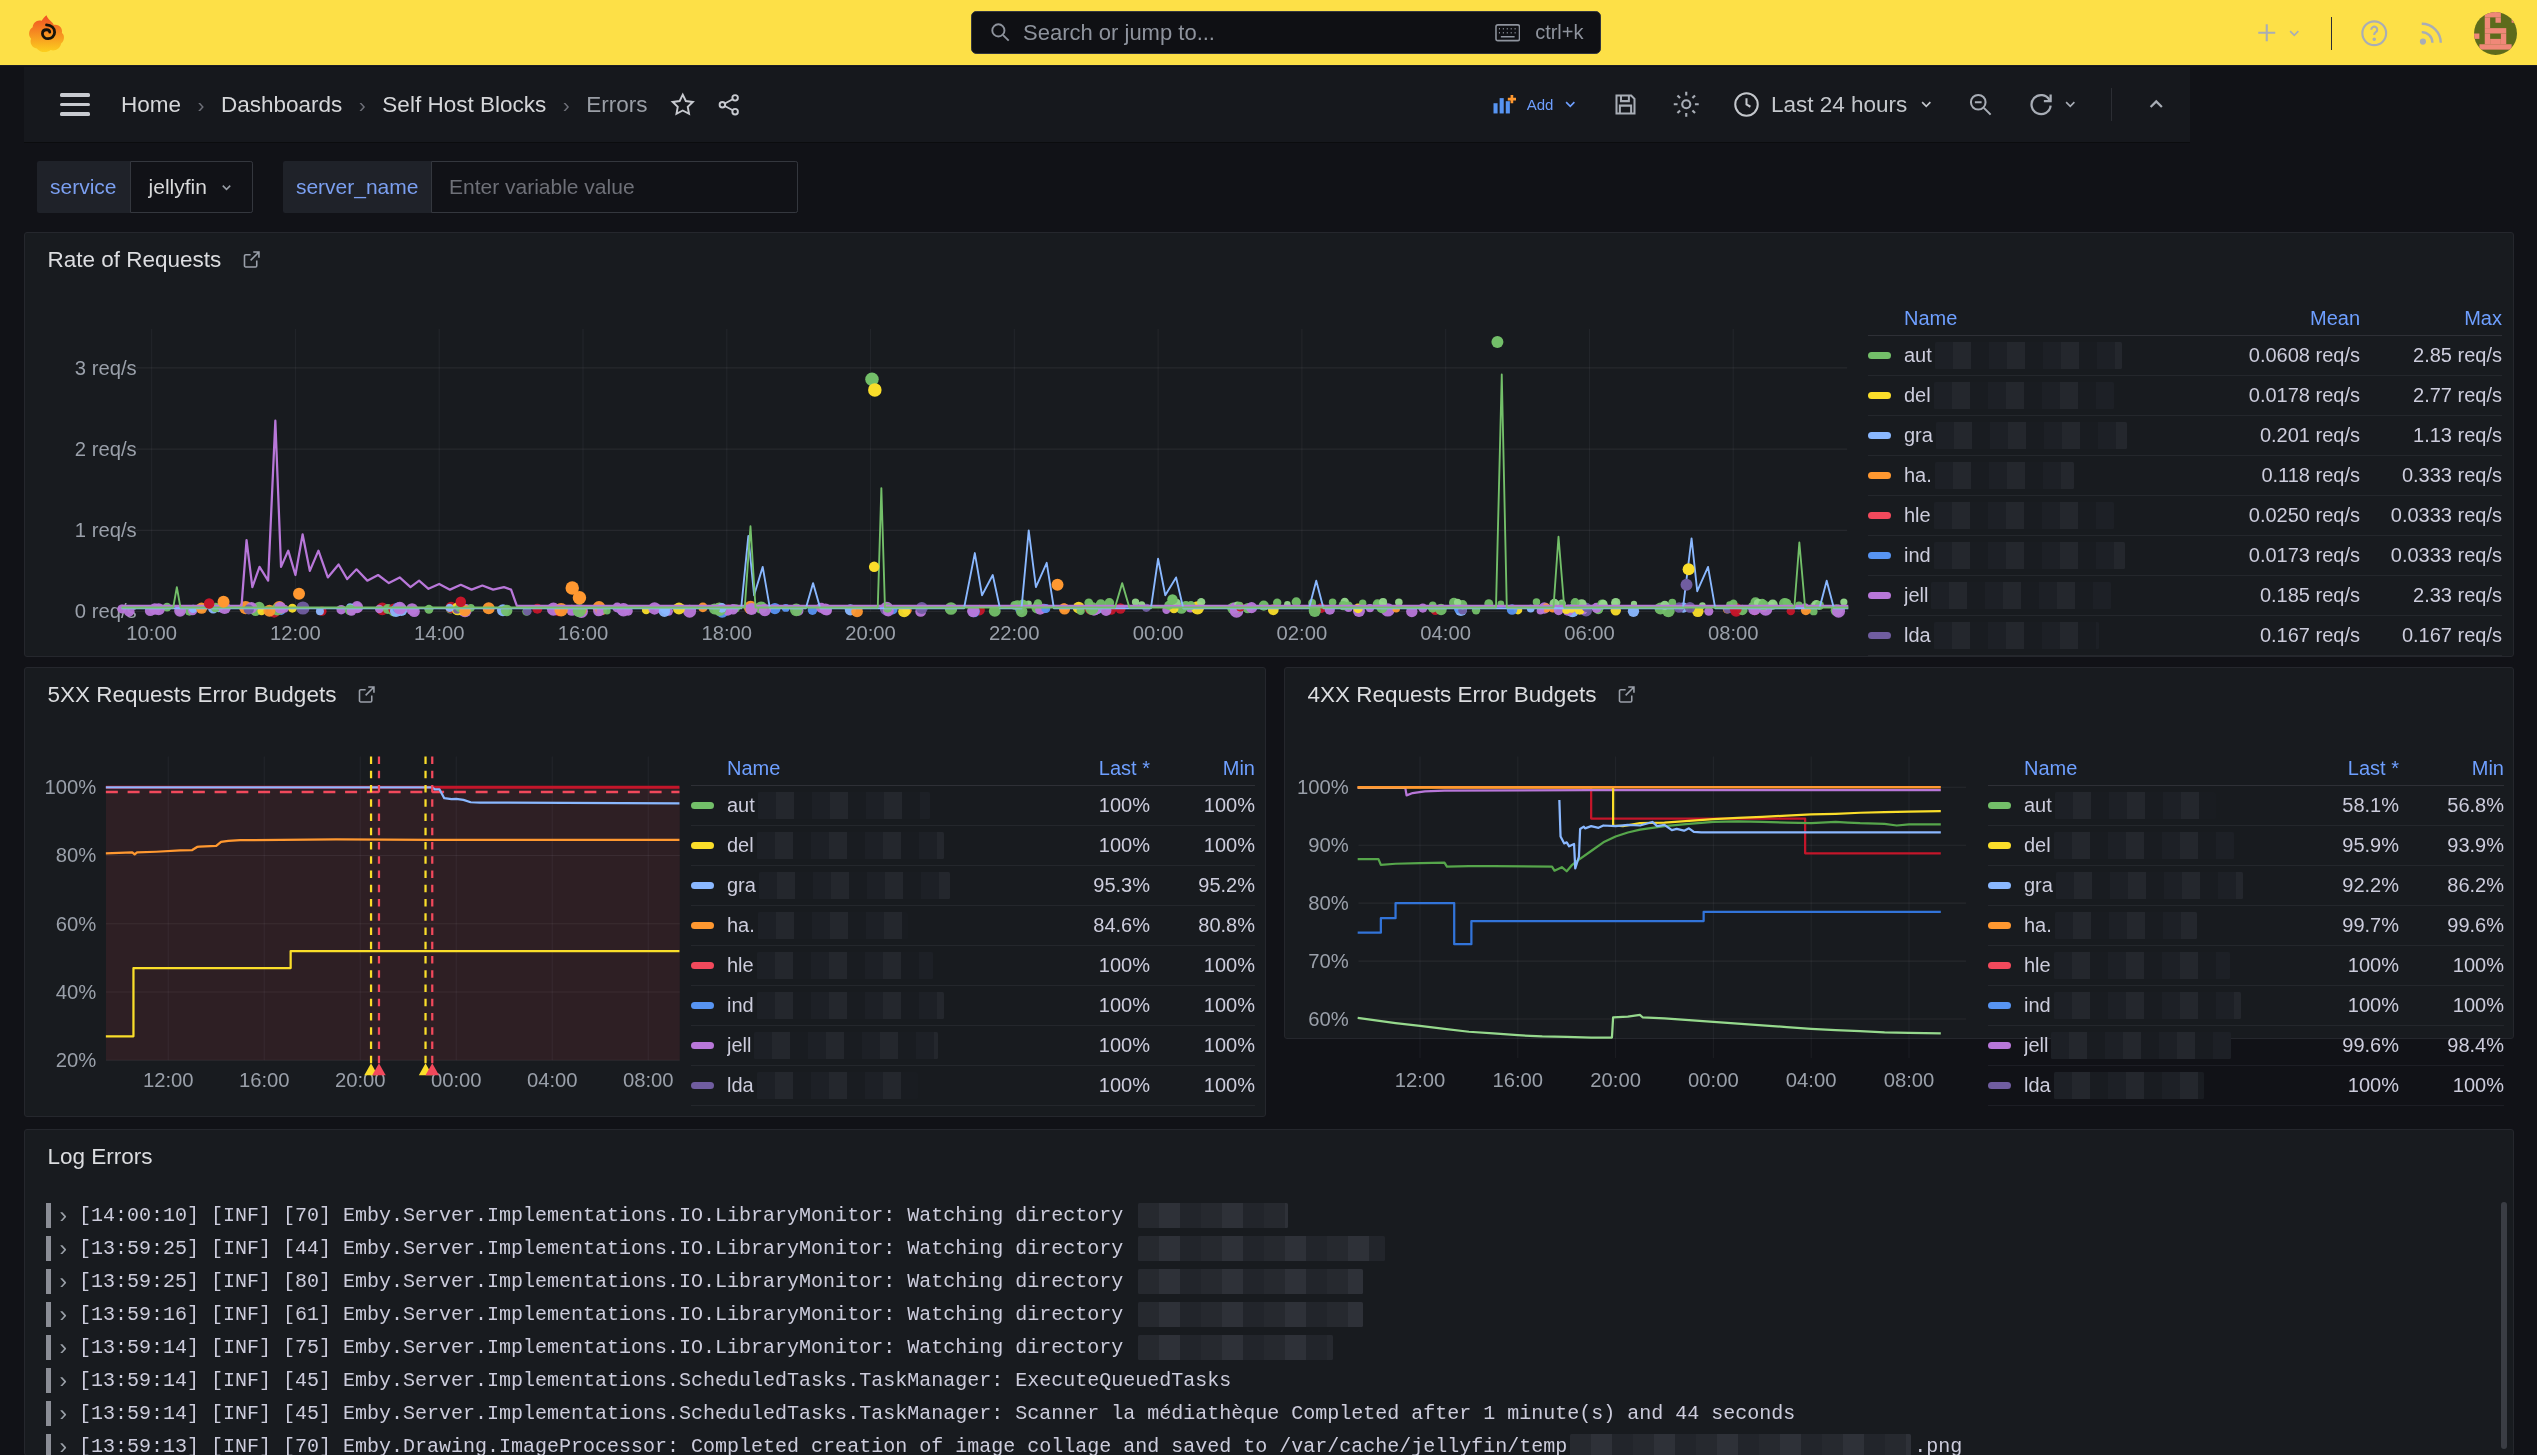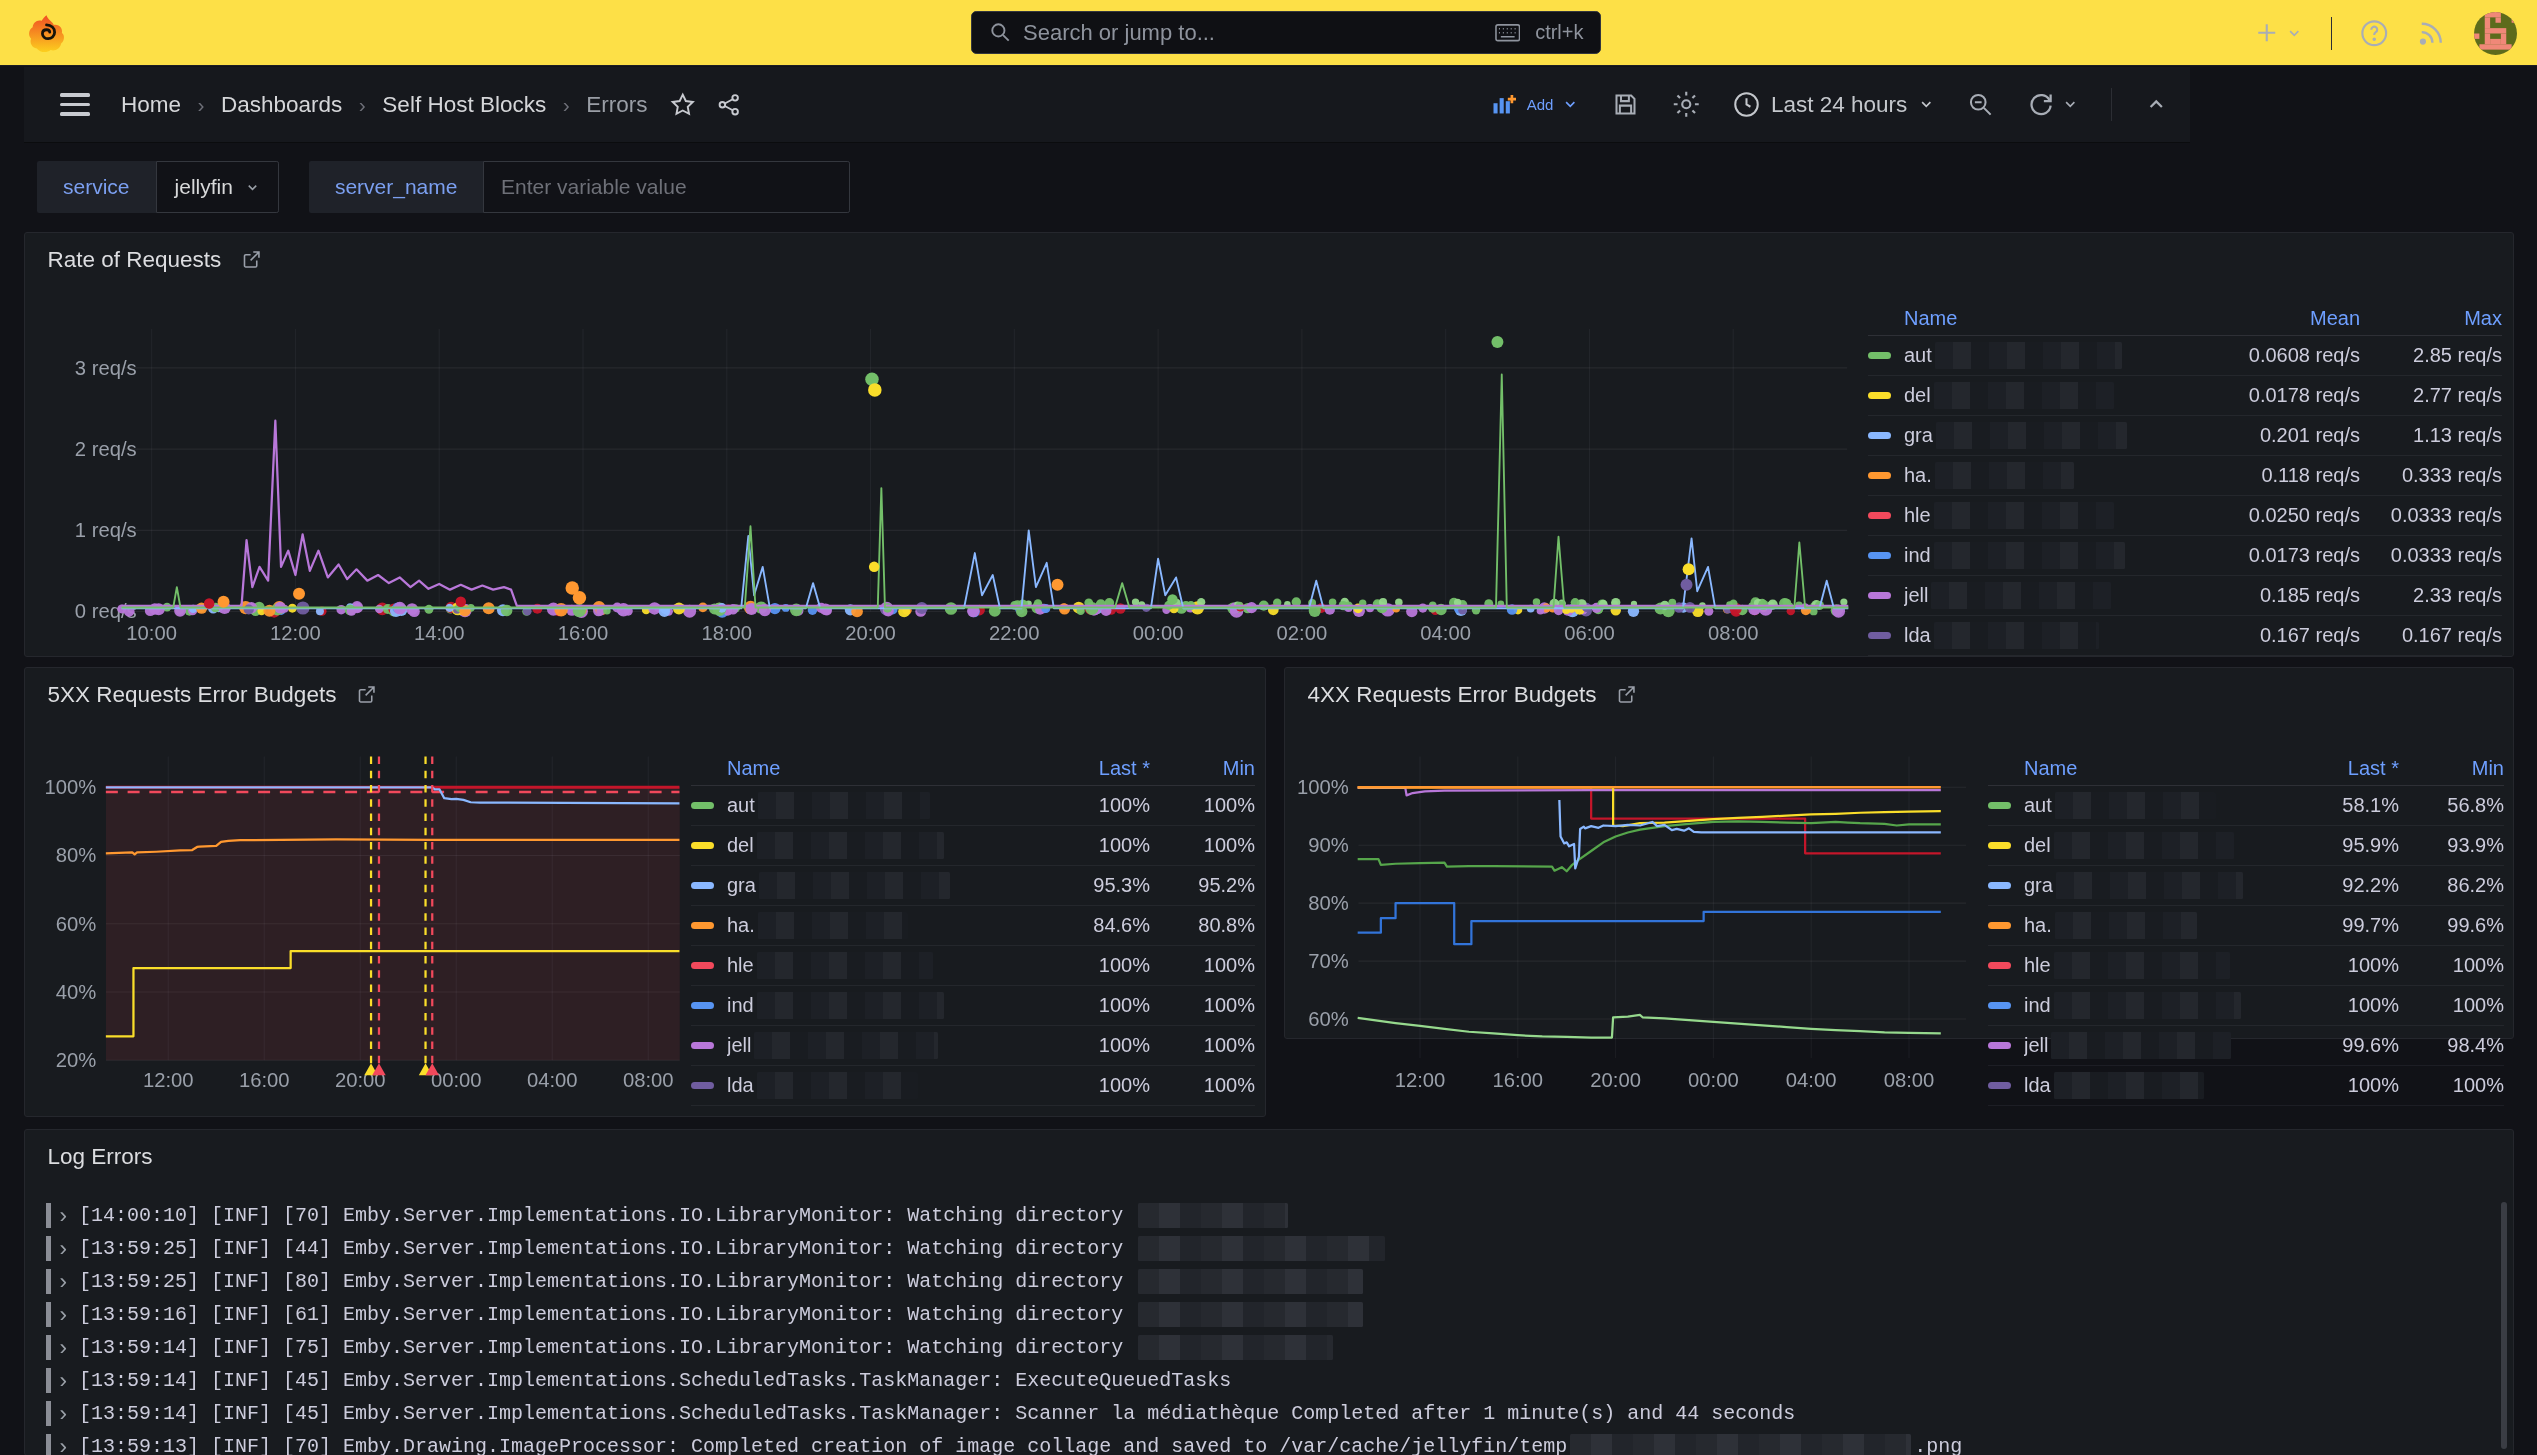--- a/index.html
+++ b/index.html
@@ -21,21 +21,21 @@
   #breadcrumb .bc { color:#d5d6d9; cursor:pointer; }
   #breadcrumb .sep { color:#6e7079; margin:0 16.5px; font-size:21px; }
   #breadcrumb .bc.last { color:#9a9ea6; cursor:default; }
   #hamburger { position:absolute; left:36px; top:22.5px; width:30px; height:30px; cursor:pointer; display:flex; flex-direction:column; justify-content:center; gap:6px; }
   #hamburger span { display:block; height:3.7px; background:#c8cad0; border-radius:1.5px; }
   .tb-right { position:absolute; right:22.5px; top:0; height:75px; display:flex; align-items:center; gap:33px; }
   .addbtn { display:flex; align-items:center; gap:9px; color:#6e9fff; font-size:15px; cursor:pointer; }
   .timebtn { display:flex; align-items:center; gap:10.5px; color:#c4c7cc; font-size:22.5px; cursor:pointer; }
   
   .varrow { position:absolute; left:37px; top:161px; height:52px; display:flex; align-items:stretch; }
-  .varlabel { background:#1f2229; color:#7b9ff0; font-size:21px; display:flex; align-items:center; padding:0 26px; border-radius:2.2px 0 0 2.2px; cursor:default; }
+  .varlabel { background:#1f2229; color:#7b9ff0; font-size:21px; display:flex; align-items:center; padding:0 13px; border-radius:2.2px 0 0 2.2px; cursor:default; }
   .varvalue { border:0.7px solid #34373e; background:transparent; color:#d8d9da; font-size:21px; display:flex; align-items:center; gap:12px; padding:0 18px; border-radius:0 2.2px 2.2px 0; cursor:pointer; }
   .varinput { border:0.7px solid #34373e; background:transparent; color:#d8d9da; font-size:21px; padding:0 16.5px; width:367px; border-radius:0 2.2px 2.2px 0; outline:none; }
   .varinput::placeholder { color:#6e7078; }
   .vargap { width:30px; }
   
   .panel { position:absolute; background:#181b1f; border:0.7px solid #25272d; border-radius:3px; }
   .ptitle { position:absolute; left:22.5px; top:13.5px; font-size:22.5px; font-weight:500; color:#dcdde0; cursor:pointer; display:flex; align-items:center; gap:19.5px; }
   .chart { position:absolute; left:0; top:0; }
   .chart text { font-family:"Liberation Sans","DejaVu Sans",sans-serif; font-size:27px; fill:#9aa0aa; }
   

